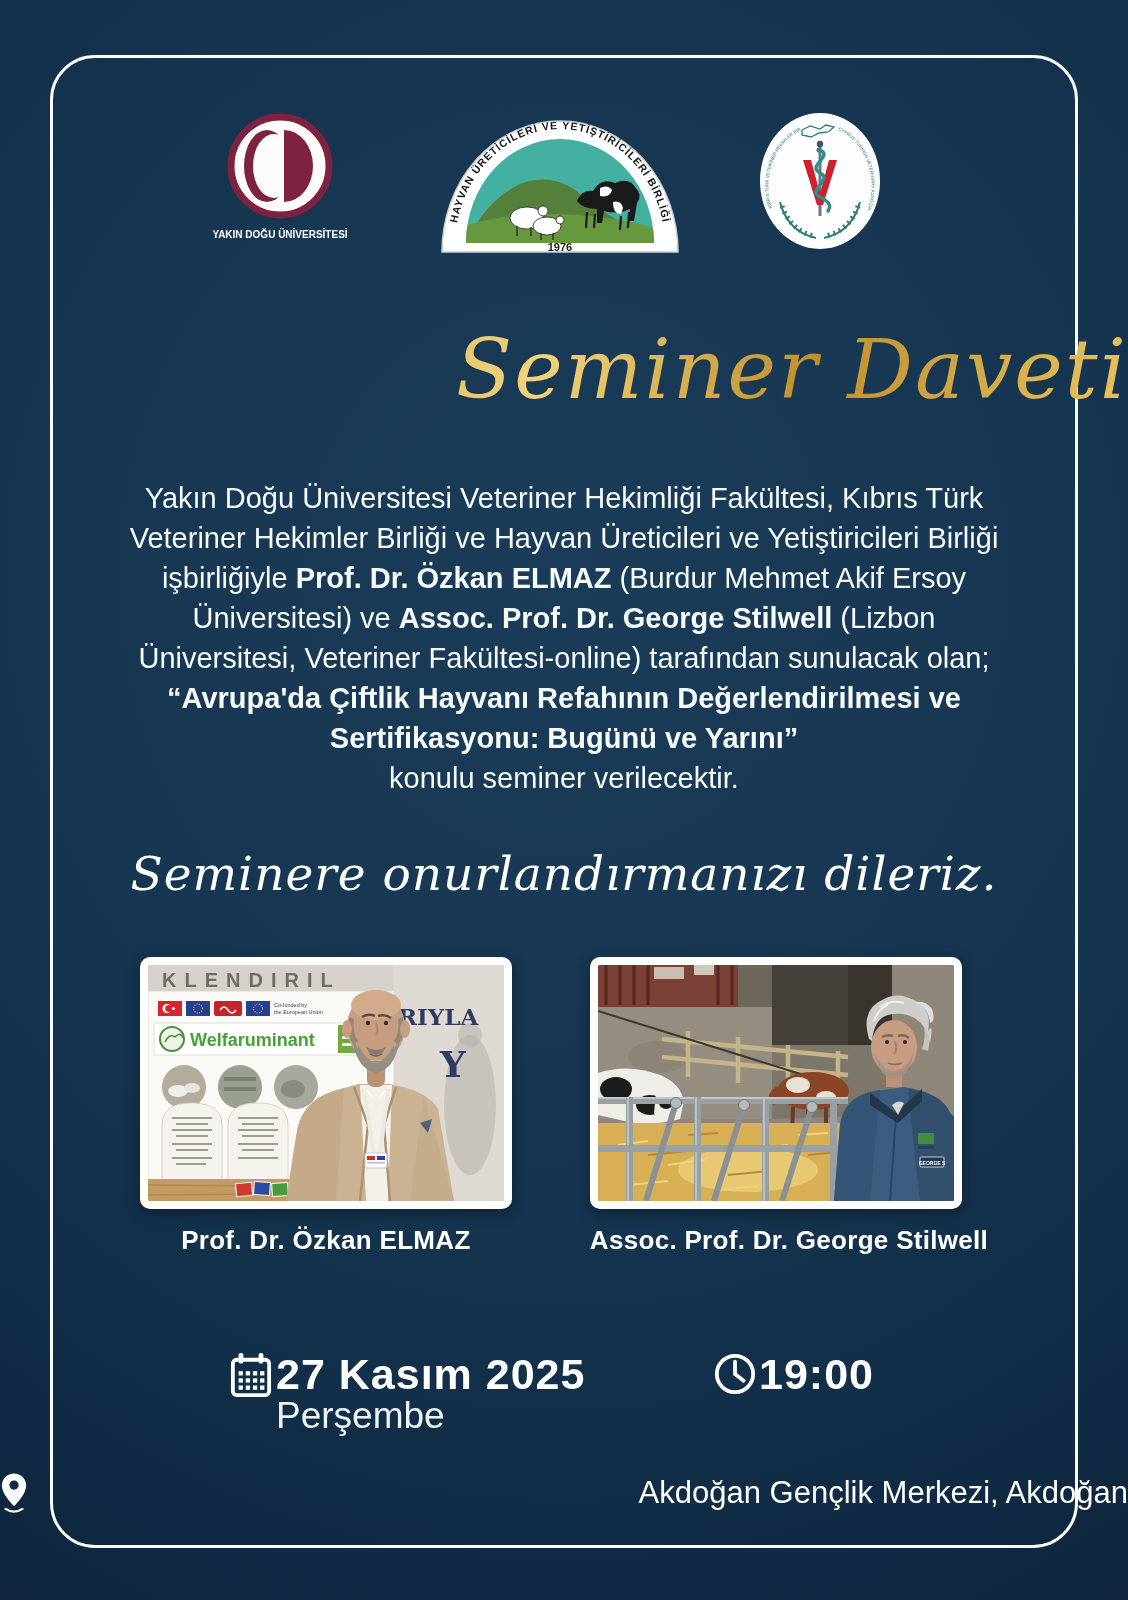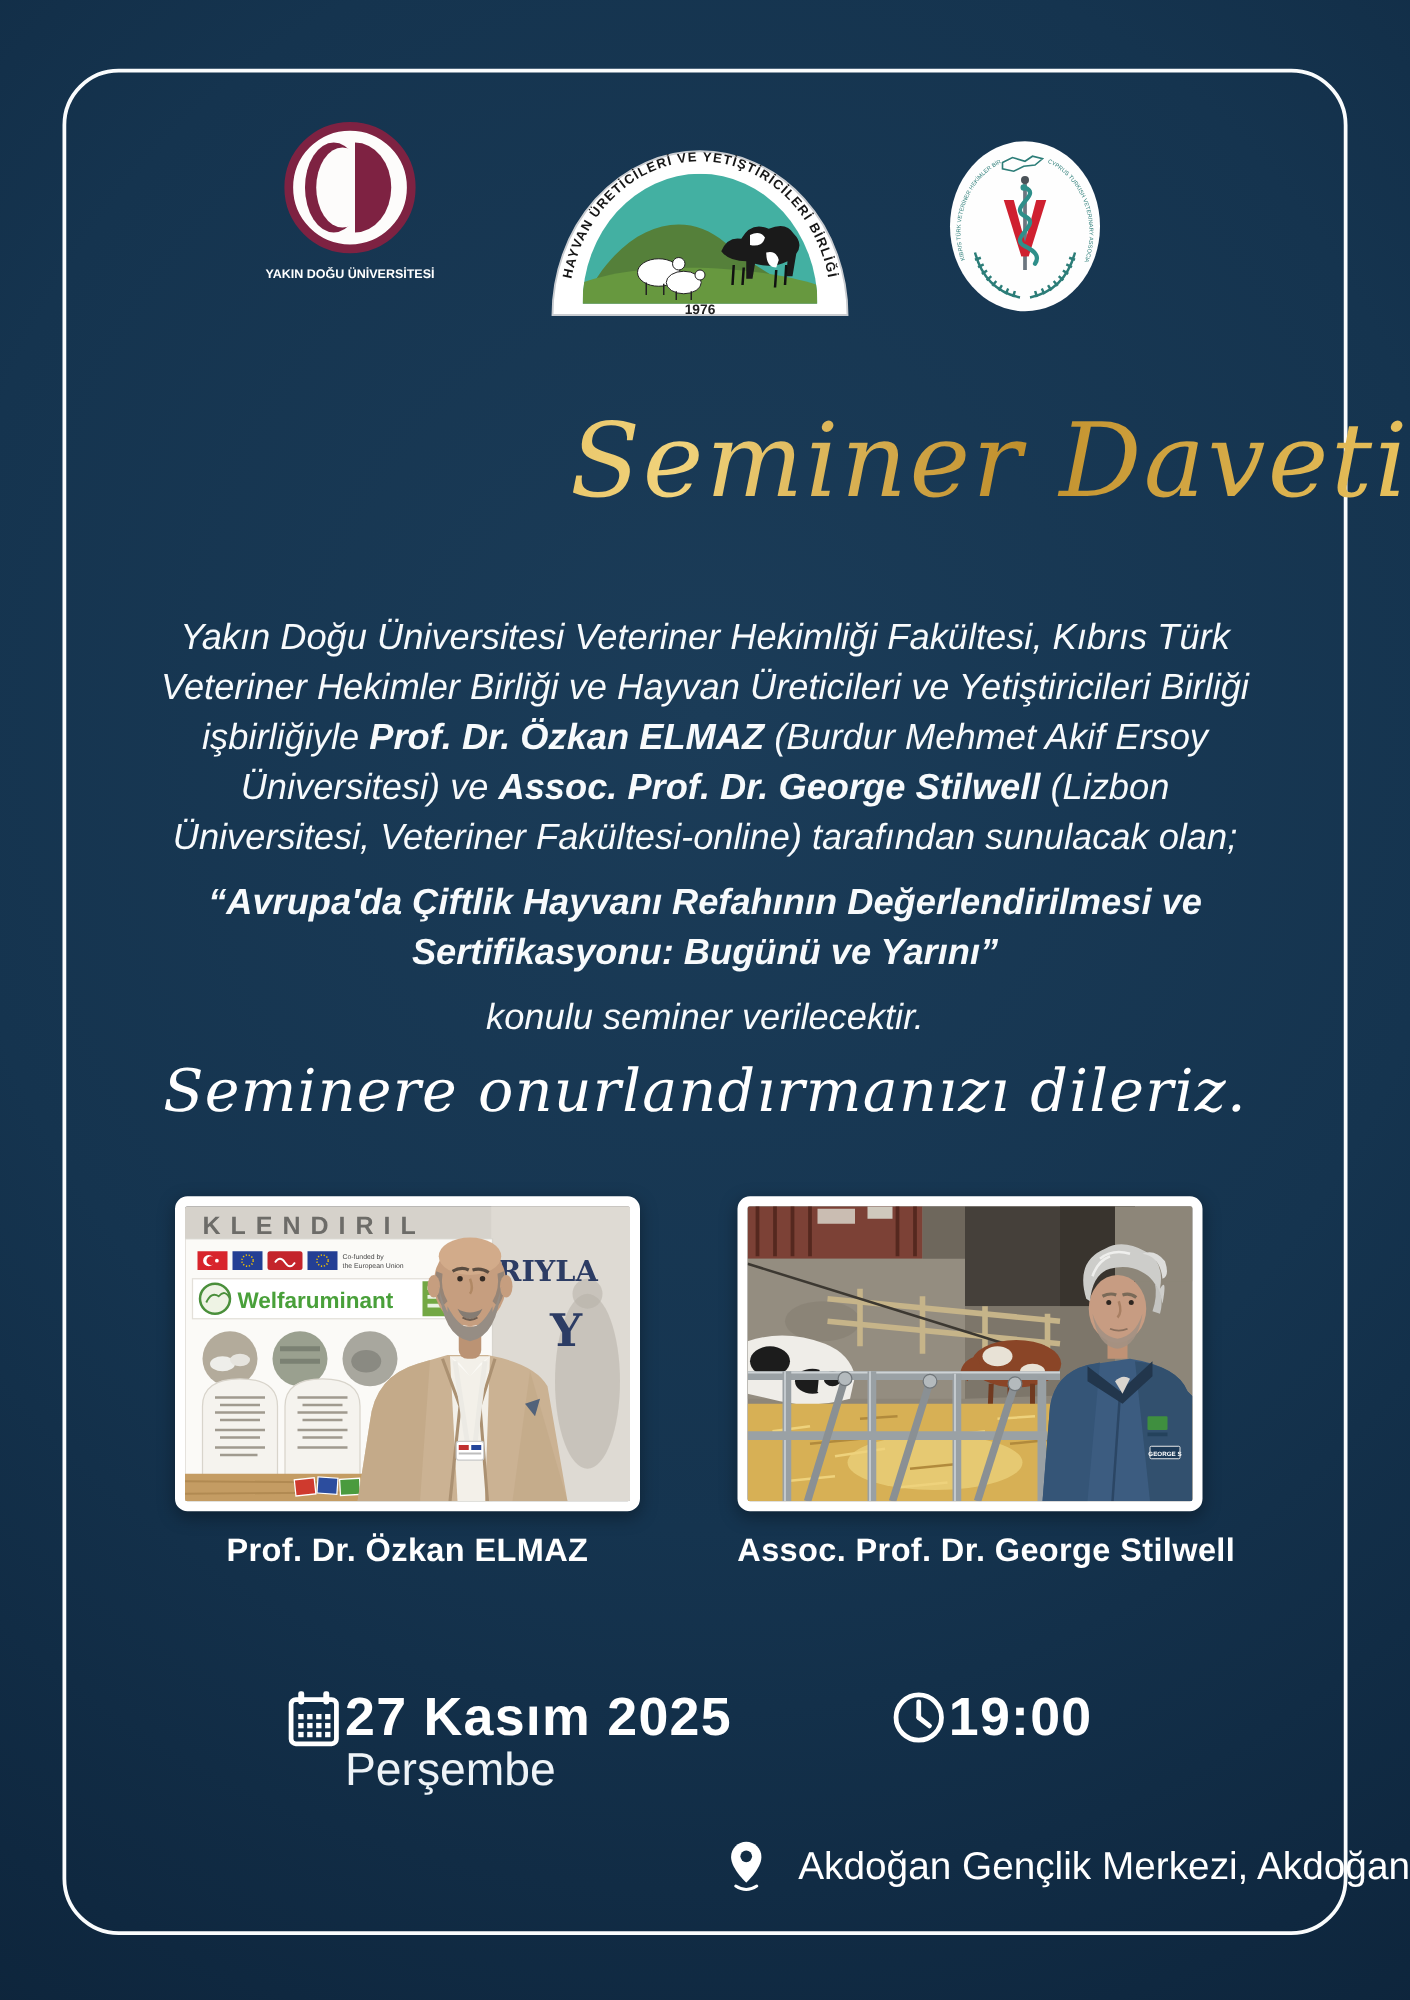--- a/index.html
+++ b/index.html
@@ -10,37 +10,37 @@
   }
   .poster {
     position:relative; width:1128px; height:1600px;
     background:radial-gradient(120% 90% at 50% 36%, #1b3c58 0%, #15344f 45%, #0f2840 75%, #0b1f33 100%);
   }
   .frame {
     position:absolute; top:55px; left:50px; right:50px; bottom:52px;
     border:3px solid #fafcfd; border-radius:45px; pointer-events:none;
   }
   .logo { position:absolute; }
-  .logo-ydu   { top:92px; left:210px; }
+  .logo-ydu   { top:108px; left:210px; }
   .logo-birlik{ top:106px; left:435px; }
   .logo-vet   { top:110px; left:758px; }
 
   .title {
     position:absolute; top:322px; left:0; width:100%; margin:0;
     text-align:right; font-family:"DejaVu Serif", serif; font-style:italic; font-weight:normal;
     font-size:82px; letter-spacing:2px;
     background:linear-gradient(97deg,#9c7420 0%,#d8ad45 22%,#f1d37c 48%,#c08f2c 72%,#e8c25e 100%);
     -webkit-background-clip:text; background-clip:text; color:transparent;
   }
   .body-text {
     position:absolute; top:478px; left:50%; transform:translateX(-50%);
     width:905px; text-align:center; color:#f7fafc;
     font-size:29px; line-height:40px;
   }
-  .body-text p { margin:12px;font-style:italic; }
+  .body-text p { margin:0; }
   .b { font-weight:bold; }
   .quote { font-weight:bold; }
   .closing {
     position:absolute; top:846px; left:0; width:100%;
     text-align:center; color:#ffffff;
     font-family:"DejaVu Serif", serif; font-style:italic;
     font-size:47px; letter-spacing:1px;
   }
   .speakers {
     position:absolute; top:957px; left:0; width:100%;
@@ -55,21 +55,21 @@
   figcaption {
     margin-top:16px; color:#ffffff; font-weight:bold; font-size:26px; letter-spacing:.3px;
   }
   .date-block { position:absolute; top:1352px; left:230px; display:flex; gap:4px; align-items:flex-start; color:#fff; }
   .time-block { position:absolute; top:1352px; left:713px; display:flex; gap:2px; align-items:center; color:#fff; }
   .date-big { font-size:43px; font-weight:bold; letter-spacing:1px; line-height:44px; }
   .date-day { font-size:37px; line-height:34px; margin-top:3px; color:#eef3f7; }
   .time-big { font-size:43px; font-weight:bold; letter-spacing:1px; line-height:44px; }
   .where {
     position:absolute; top:1472px; left:0; width:100%;
-    display:flex; justify-content:flex-end; align-items:center; gap:28px;
+    display:flex; justify-content:space-between; align-items:center; gap:28px;
     color:#ffffff; font-size:31px;
   }
 </style>
 </head>
 <body>
 
 <div class="poster">
   <div class="frame"></div>
 
   <div class="logo logo-ydu">

